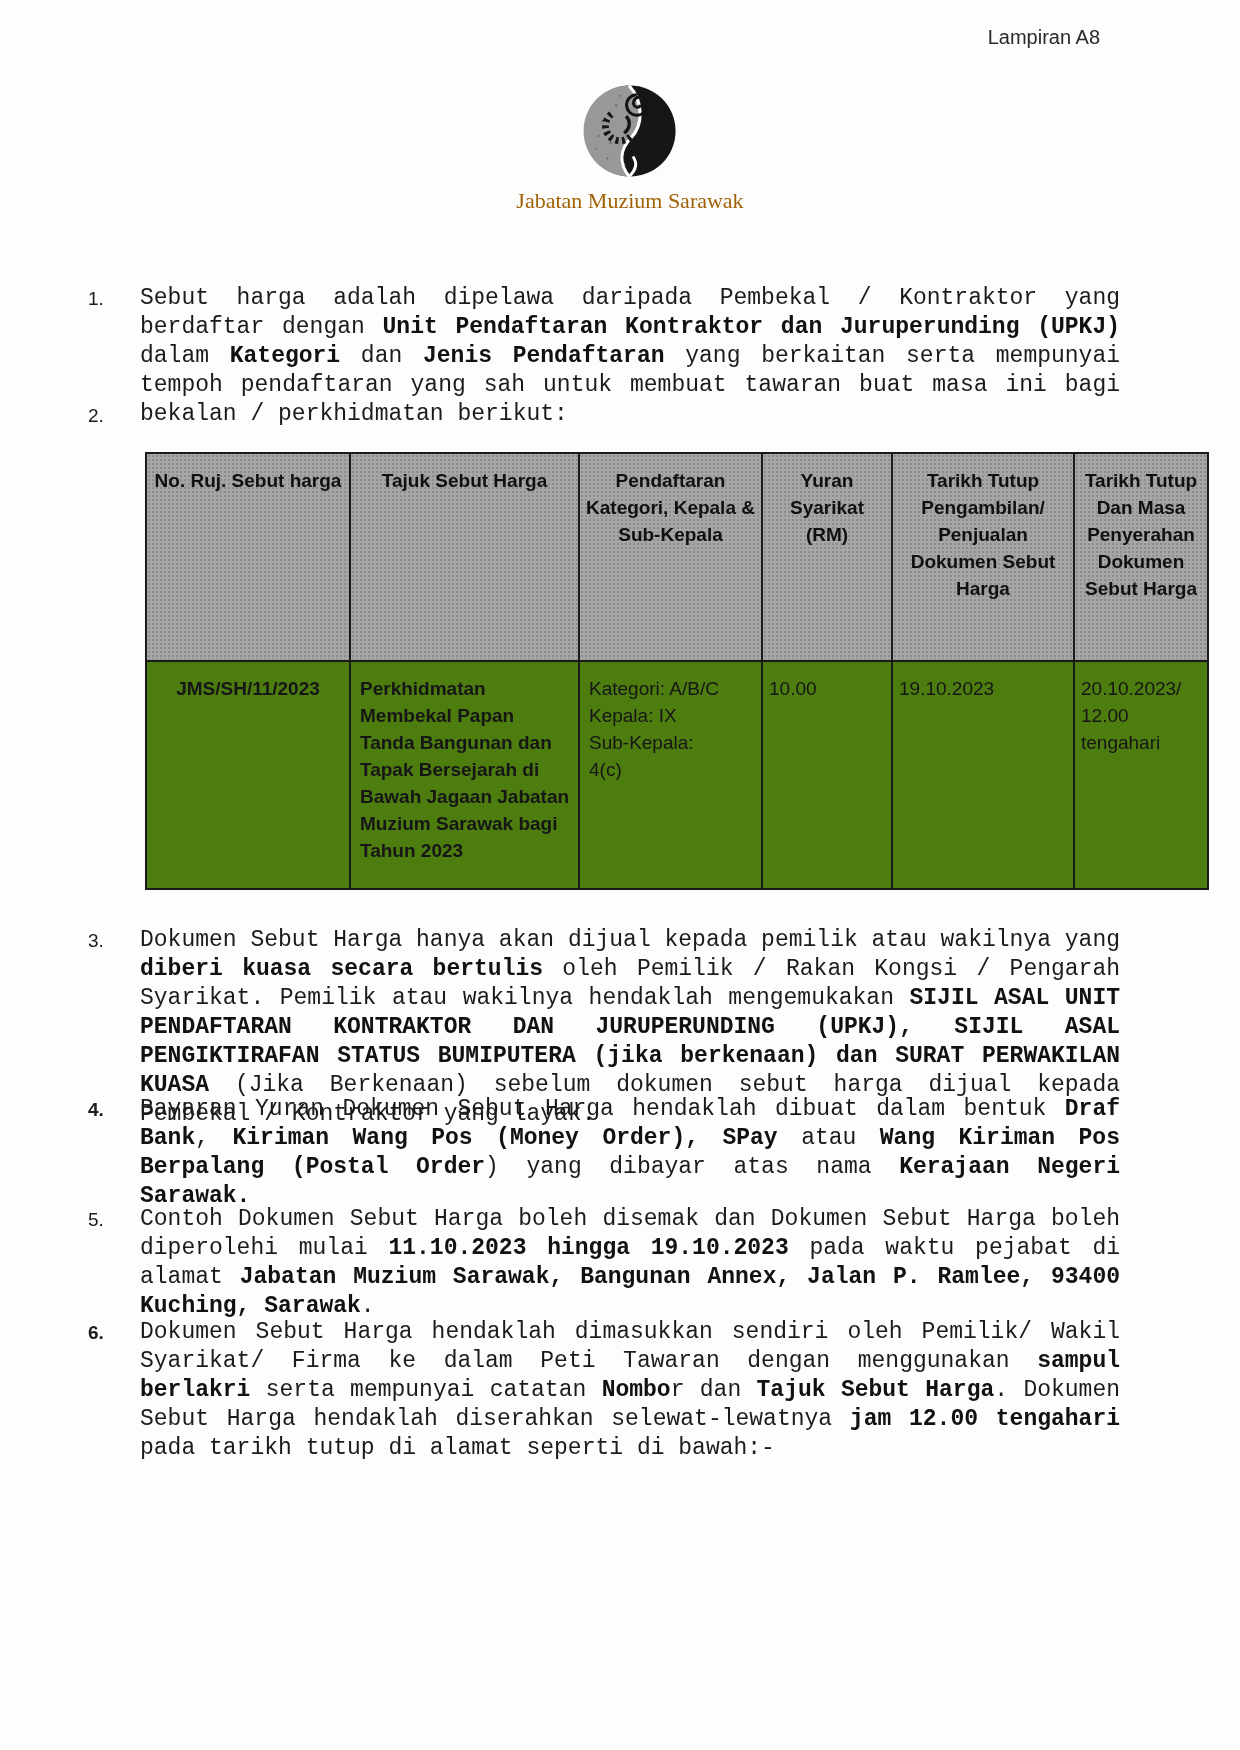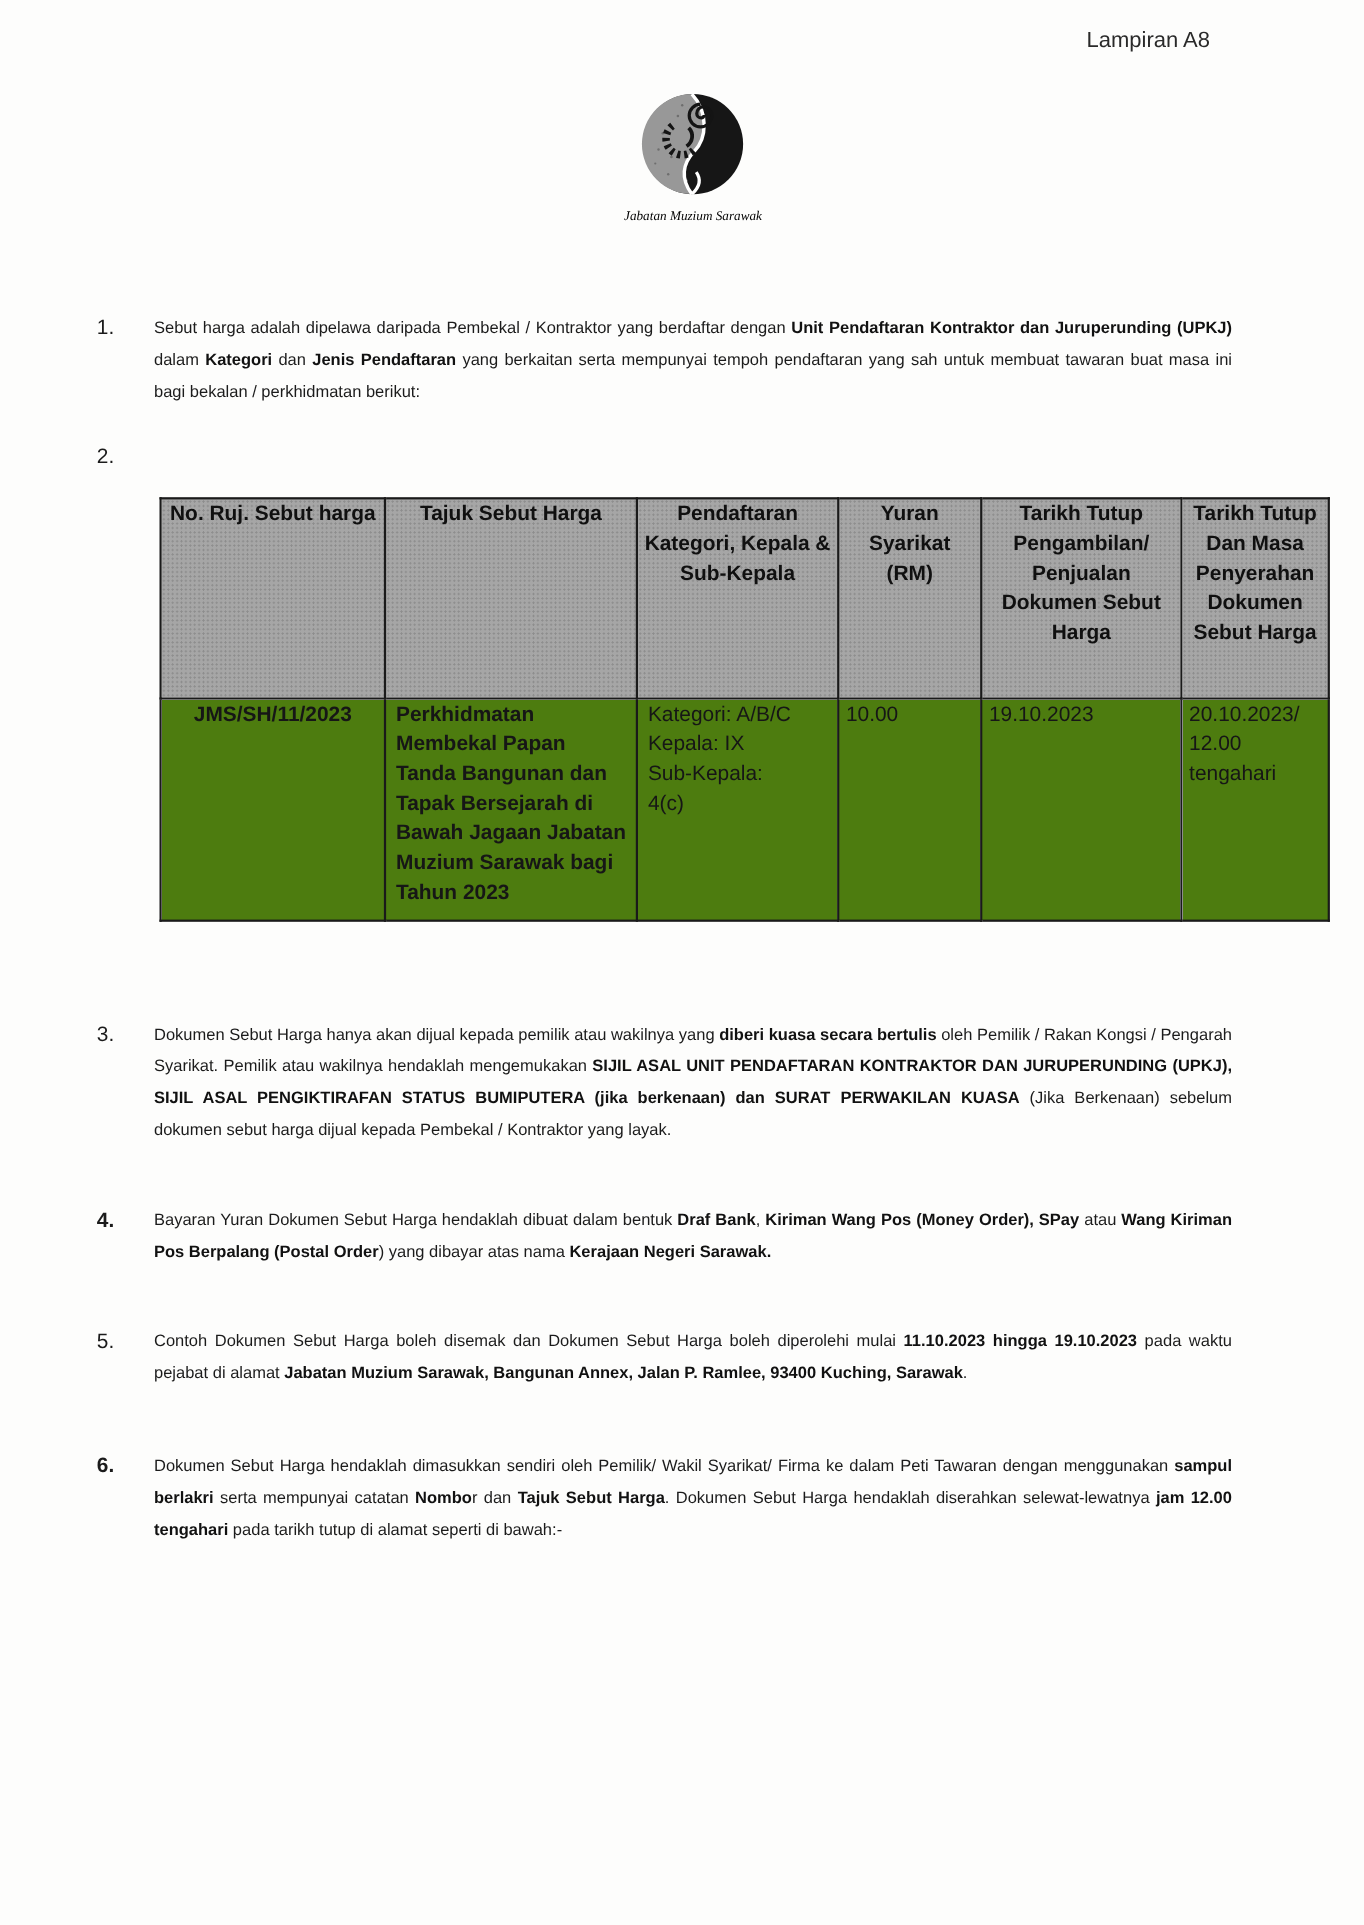--- a/index.html
+++ b/index.html
@@ -16,50 +16,50 @@
     position:absolute;top:26px;right:140px;
     font-size:20px;color:#2a2a2a;margin-left:10px;
   }
   .logo-block{
     position:absolute;top:82px;left:140px;right:120px;
     text-align:center;
   }
   .logo-caption{
     margin-top:4px;
     font-family:"Liberation Serif","DejaVu Serif",serif;
-    font-size:12px;color:#000000;font-style:italic;
+    font-size:22px;color:#a16207;
   }
   .doc-title{
     position:absolute;top:244px;left:140px;right:120px;
     margin:0;text-align:center;
     font-size:22px;font-weight:bold;color:#111;
   }
   .para{
     position:absolute;left:88px;right:120px;
     display:flex;align-items:flex-start;
   }
   .para .num{
     flex:none;width:52px;
     font-size:19px;line-height:29px;
   }
   .para .num.bold{font-weight:bold;}
   .para .ptext{
     flex:1;text-align:justify;
-    font-size:15px;line-height:29px;
+    font-size:23px;line-height:29px;font-family:Liberation Mono, monospace;
   }
   .para .ptext b{color:#111;}
   .quote-table{
     position:absolute;left:145px;top:452px;
     border-collapse:collapse;table-layout:fixed;
     font-size:19px;line-height:27px;color:#161616;
   }
   .quote-table th,.quote-table td{
     border:2px solid #1a1a1a;
     vertical-align:top;
-    padding:0 6px;
+    padding:13px 6px;
     overflow:hidden;
   }
   .quote-table th{
     height:180px;
     background-color:#a6a6a6;
     background-image:radial-gradient(#8d8d8d 1px, rgba(0,0,0,0) 1px);
     background-size:4px 4px;
     font-weight:bold;text-align:center;color:#101010;
   }
   .quote-table td{height:200px;background:#4d7c0f;}

